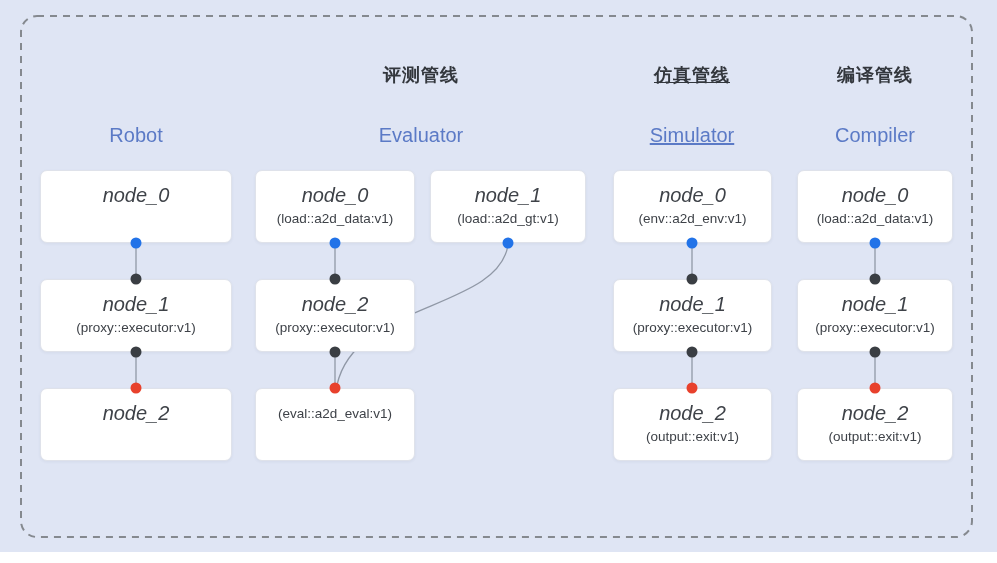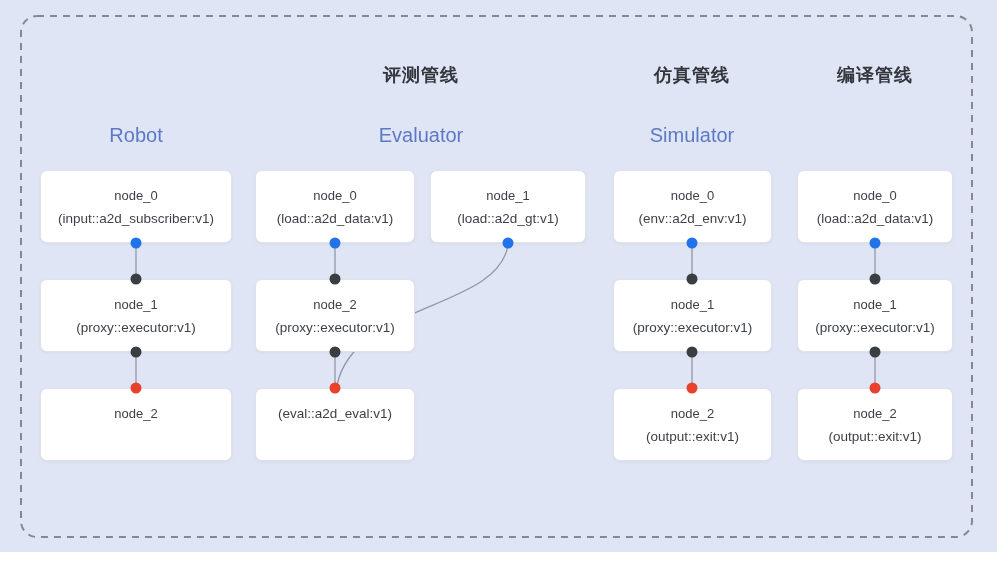--- a/index.html
+++ b/index.html
@@ -57,38 +57,39 @@
     top: 124px;
     width: 220px;
     text-align: center;
     font-size: 20px;
     font-weight: 400;
     color: var(--title-en-color, #5b7ac6);
   }
   
   .t1 { left: 26px; }   
   .t2 { left: 311px; }  
-  .t3 { left: 582px; }  
+  .t3 { left: 582px; text-decoration: underline; }  
   .t4 { left: 765px; }  
 
   .node {
     position: absolute;
     height: 73px;
     box-sizing: border-box;
     background: var(--node-bg, #ffffff);
     border: 1px solid var(--node-border, #dfe2ea);
     border-radius: 7px;
     box-shadow: 0 1px 3px rgba(70, 85, 120, 0.07);
     text-align: center;
     padding-top: 13px;
   }
   .node-title {
-    font-size: 13px;
+    font-size: 20px;
     line-height: 23px;
     color: var(--node-text, #3e4248);
+    font-style: italic;
   }
   .node-sub {
     font-size: 13.5px;
     line-height: 23px;
     color: var(--node-text, #3e4248);
   }
   
   .c1  { left: 40px;  width: 192px; }
   .c2a { left: 255px; width: 160px; }
   .c2b { left: 430px; width: 156px; }
@@ -123,24 +124,24 @@
 
   <div class="layer boxes">
 
     <div class="title-zh t2">评测管线</div>
     <div class="title-zh t3">仿真管线</div>
     <div class="title-zh t4">编译管线</div>
 
     <div class="title-en t1">Robot</div>
     <div class="title-en t3">Simulator</div>
     <div class="title-en t2">Evaluator</div>
+    <div class="title-en t4">Compiler</div>
 
     <div class="node c1 r1">
       <div class="node-title">node_0</div>
-      <div class="node-sub">(input::a2d_subscriber:v1)</div>
     </div>
     <div class="node c1 r2">
       <div class="node-title">node_1</div>
       <div class="node-sub">(proxy::executor:v1)</div>
     </div>
     <div class="node c1 r3">
       <div class="node-title">node_2</div>
     </div>
 
     <div class="node c2a r1">

